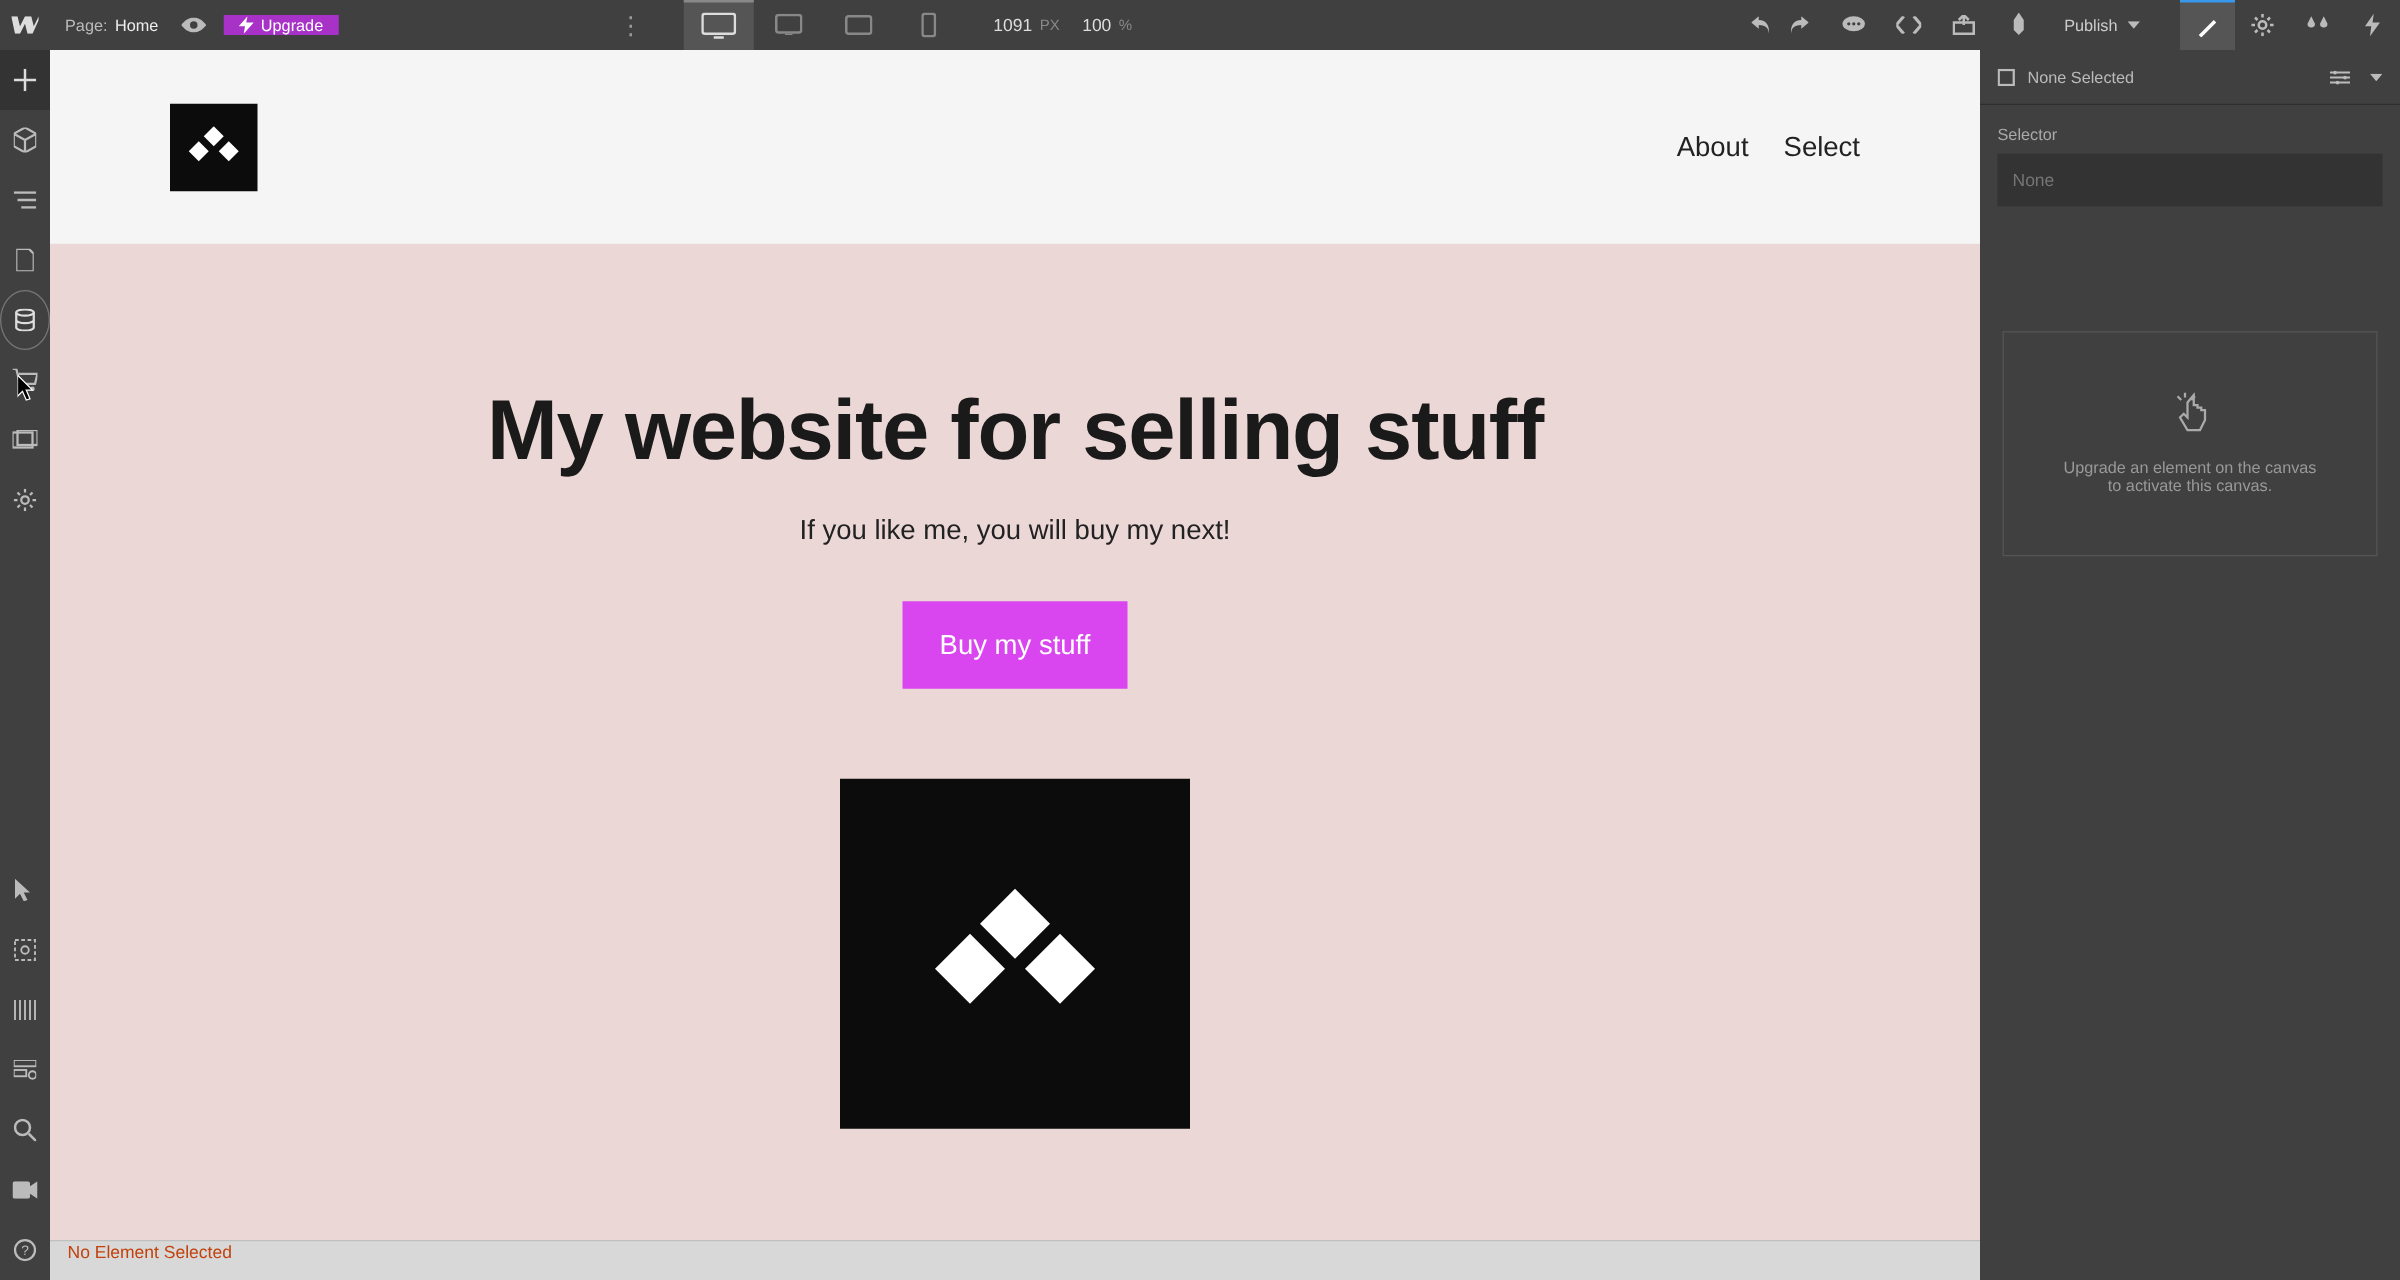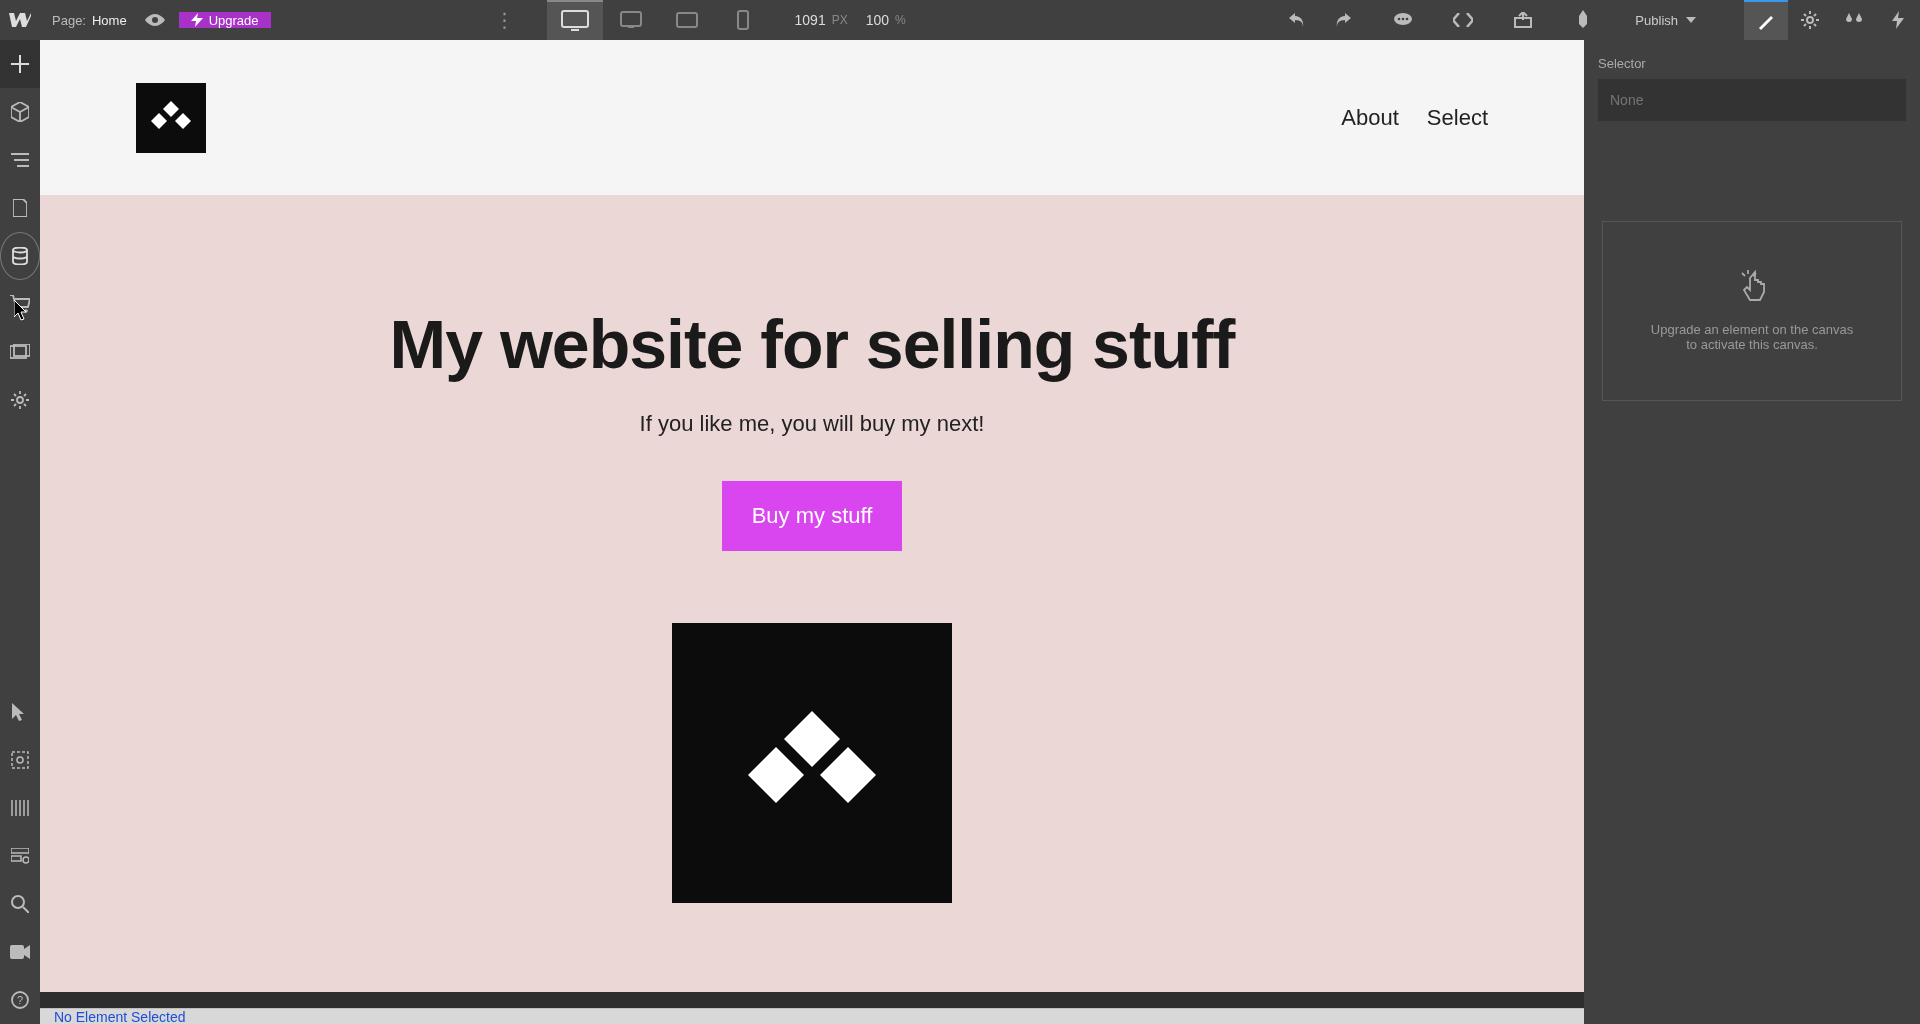--- a/index.html
+++ b/index.html
@@ -12,21 +12,21 @@
 .topbar .page-name { color:#eee; padding-right:10px;}
 .topbar .eye { width:36px;height:40px;display:flex;align-items:center;justify-content:center;cursor:pointer;}
 .upgrade-btn { background:#a832c7; color:#fff; height:16px;display:flex;align-items:center;padding:0 12px;margin-left:6px;cursor:pointer;font-size:13px;gap:6px;}
 .dots3 { color:#999;font-size:20px;cursor:pointer;padding:0 14px;}
 .vp-group { display:flex;gap:0;margin-left:18px;}
 .vp-btn { width:56px;height:40px;display:flex;align-items:center;justify-content:center;cursor:pointer;color:#888;}
 .vp-btn.active { background:#555;color:#eee;border-top:2px solid #888;}
 .dim-readout { margin-left:24px;display:flex;align-items:center;gap:6px;color:#ddd;font-size:14px;}
 .dim-readout .unit{color:#888;font-size:12px;}
 .tb-spacer{flex:1;}
-.tb-right{display:flex;align-items:center;gap:16px;}
+.tb-right{display:flex;align-items:center;gap:0;}
 .tb-icon{width:44px;height:40px;display:flex;align-items:center;justify-content:center;color:#bbb;cursor:pointer;}
 .publish{display:flex;align-items:center;gap:8px;padding:0 14px;color:#ccc;cursor:pointer;}
 .tabgroup{display:flex;margin-left:18px;}
 .tabgroup .tb-icon.active{background:#555;border-top:2px solid #3898ec;color:#fff;}
 
 
 .leftbar { position:absolute;left:0;top:40px;bottom:0;width:40px;background:#404040;display:flex;flex-direction:column;}
 .leftbar .lb-icon{width:40px;height:48px;display:flex;align-items:center;justify-content:center;color:#bbb;cursor:pointer;}
 .leftbar .lb-spacer{flex:1;}
 .leftbar .lb-icon.focused{position:relative;}
@@ -48,21 +48,21 @@
 
 
 .rightpanel{position:absolute;right:0;top:40px;bottom:0;width:336px;background:#404040;color:#bbb;font-size:13px;padding:0;}
 .rp-row1{height:44px;border-bottom:1px solid #2e2e2e;display:flex;align-items:center;padding:0 14px;gap:10px;}
 .rp-row1 .spacer{flex:1;}
 .selector-lbl{padding:16px 14px 8px;color:#aaa;}
 .selector-input{margin:0 14px;height:42px;background:#333;border:none;color:#888;padding:0 12px;font-size:14px;width:calc(100% - 28px);}
 .placeholder-card{margin:100px 18px 0;border:1px solid #555;height:180px;display:flex;flex-direction:column;align-items:center;justify-content:center;color:#999;text-align:center;padding:0 26px;gap:20px;}
 
 
-.statusbar{position:absolute;left:40px;right:336px;bottom:0;height:16px;background:#d8d8d8;color:#1d4ed8;font-size:14px;display:flex;align-items:center;padding:0 14px;border-top:1px solid #bfbfbf;}
+.statusbar{position:absolute;left:40px;right:336px;bottom:0;height:32px;background:#d8d8d8;color:#c2410c;font-size:14px;display:flex;align-items:flex-start;padding:0 14px;border-top:1px solid #bfbfbf;}
 
 svg{display:block;}
 </style>
 </head>
 <body>
 
 <div class="topbar">
   <div class="logo-w">
     <svg width="22" height="14" viewBox="0 0 22 14">
         <path d="M0 0 L5 0 L7 8 L11 0 L16 0 L18 8 L22 0 L22 3 L17 14 L13 14 L11 6 L7 14 L3 14 Z" fill="#ddd"></path>
@@ -315,20 +315,42 @@
             <polygon points="44,44 72,72 44,100 16,72" fill="#fff"></polygon>
             <polygon points="116,44 144,72 116,100 88,72" fill="#fff"></polygon>
           </svg>
       </div>
       <h2>My next blog post</h2>
     </div>
   </div>
 </div>
 
 <div class="rightpanel">
+  <div class="rp-row1">
+    <span>
+        <svg width="14" height="14" viewBox="0 0 14 14">
+          <rect x="1" y="1" width="12" height="12" fill="none" stroke="#bbb" stroke-width="1.8"></rect>
+        </svg>
+      </span>
+    <span>None Selected</span>
+    <span class="spacer"></span>
+    <span>
+        <svg width="16" height="12" viewBox="0 0 16 12">
+          <path d="M0 2h16M0 6h16M0 10h16" stroke="#bbb" stroke-width="1.5"></path>
+          <circle cx="4" cy="2" r="1.5" fill="#bbb"></circle>
+          <circle cx="12" cy="6" r="1.5" fill="#bbb"></circle>
+          <circle cx="6" cy="10" r="1.5" fill="#bbb"></circle>
+        </svg>
+      </span>
+    <span style="margin-left:6px">
+        <svg width="10" height="6" viewBox="0 0 10 6">
+          <path d="M0 0 L5 6 L10 0" fill="#bbb"></path>
+        </svg>
+      </span>
+  </div>
   <div class="selector-lbl">Selector</div>
   <input class="selector-input" placeholder="None" style="">
   <div class="placeholder-card">
     <span>
       <svg width="28" height="32" viewBox="0 0 28 32">
           <path d="M12 8 v12 l-3 -3 l-3 3 l6 10 h10 l4 -8 v-8 l-3 0 v-2 l-3 0 v-2 l-3 0 v-8 z" fill="none" stroke="#aaa" stroke-width="1.8"></path>
           <path d="M10 0 v4 M4 3 l3 3 M18 3 l-3 3" stroke="#aaa" stroke-width="1.8"></path>
         </svg>
     </span>
     <div>

